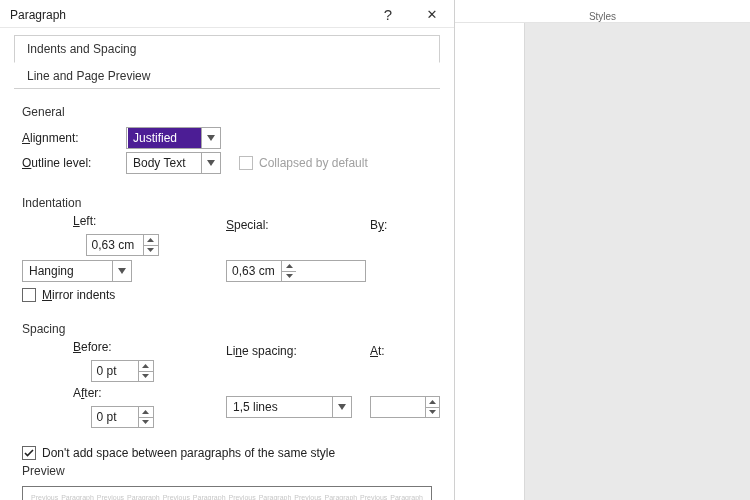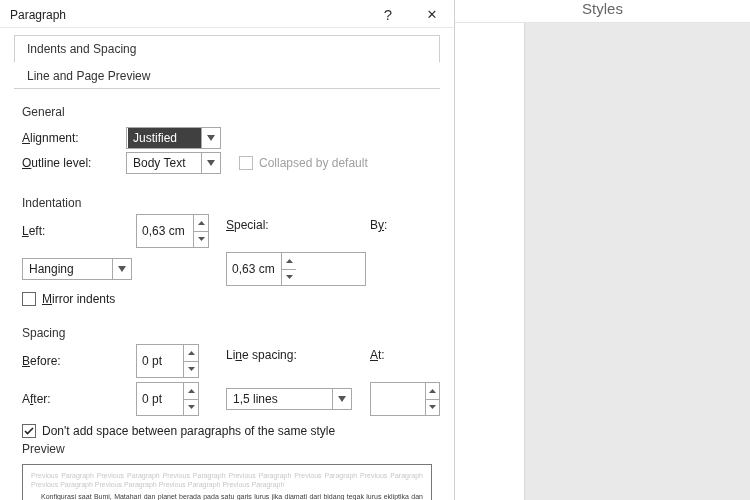--- a/index.html
+++ b/index.html
@@ -123,30 +123,30 @@
   .select .arrow {
     width: 18px;
     height: 100%;
     border-left: 1px solid #a8a8a8;
     display: flex;
     align-items: center;
     justify-content: center;
   }
   .select .arrow svg { width: 8px; height: 6px; }
   .select.hl .val {
-    background: #404040;
+    background: #4c1d95;
     color: #fff;
     margin: 1px 0 1px 1px;
     padding: 2px 5px;
     height: 16px;
     line-height: 16px;
   }
 
   .spinner {
-    height: 34px;
+    height: 22px;
     border: 1px solid #a8a8a8;
     display: inline-flex;
     align-items: stretch;
     box-sizing: border-box;
   }
   .spinner .val {
     padding: 0 5px;
     display: flex;
     align-items: center;
     min-width: 36px;
@@ -179,21 +179,21 @@
   .chk-label { display: inline-flex; align-items: center; gap: 6px; }
   .chk.disabled { border-color: #bdbdbd; }
   .dim { color: #a0a0a0; }
 
   .cols {
     display: grid;
     grid-template-columns: 200px 140px 70px;
     column-gap: 4px;
     align-items: center;
   }
-  .cols .pair { display: flex; align-items: center; gap: 16px; }
+  .cols .pair { display: flex; align-items: center; gap: 6px; flex-direction: column; }
   .field-label { margin-bottom: 2px; }
 
   .preview-box {
     border: 1px solid #777;
     padding: 6px 8px;
     font-size: 7px;
     color: #777;
     height: 82px;
     overflow: hidden;
     line-height: 1.35;
@@ -206,23 +206,23 @@
   .right {
     flex: 1;
     background: #fff;
     display: flex;
     flex-direction: column;
   }
   .right .toolbar {
     height: 22px;
     border-bottom: 1px solid #e4e4e4;
     display: flex;
-    align-items: flex-start;
+    align-items: flex-end;
     justify-content: center;
-    font-size: 15px;
+    font-size: 10px;
     color: #666;
   }
   .right .panel {
     flex: 1;
     position: relative;
   }
   .right .styles-panel {
     position: absolute;
     right: 0; top: 0;
     width: 225px; height: 478px;
@@ -418,21 +418,21 @@
               </div>
             <div>
                 <svg viewBox="0 0 7 4">
                   <path d="M0 0 L7 0 L3.5 4 Z" fill="#555"></path>
                 </svg>
               </div>
           </span>
         </div>
       </div>
 
-      <div class="row" style="margin-top:8px">
+      <div class="row" style="margin-top:18px">
         <span class="chk-label">
           <span class="chk checked">
             <svg viewBox="0 0 10 8">
                 <path d="M1 4 L3.5 6.5 L9 1" stroke="#222" stroke-width="1.6" fill="none"></path>
               </svg>
           </span>
           <span>Don't add space between paragraphs of the same style</span>
         </span>
       </div>
 

